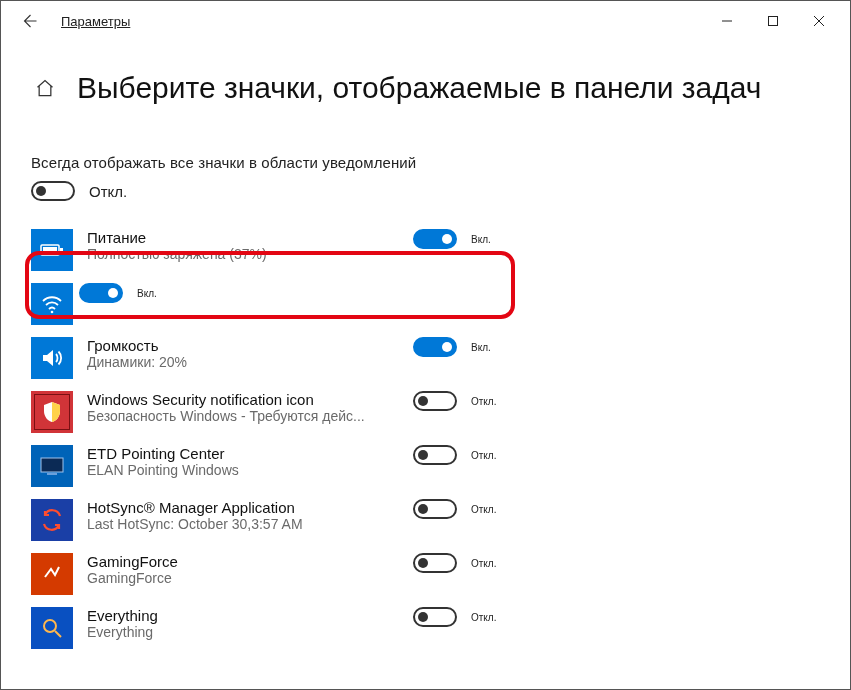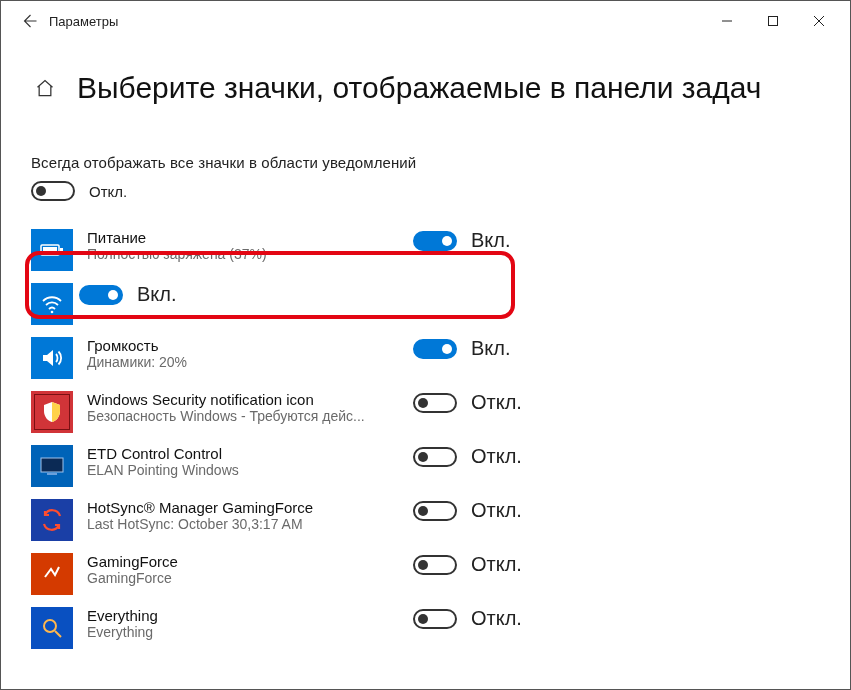--- a/index.html
+++ b/index.html
@@ -20,21 +20,22 @@
   }
   .back-btn {
     width: 40px; height: 40px;
     display:flex; align-items:center; justify-content:center;
     font-size: 18px;
     color:#333;
   }
   .app-title {
     font-size: 13px;
     color:#222;
-    margin-left: 0;
+    margin-left: 12px;
+    text-decoration: underline;
   }
   .win-controls {
     margin-left: auto;
     display:flex;
   }
   .win-btn {
     width: 46px; height: 40px;
     display:flex; align-items:center; justify-content:center;
     font-size: 14px;
     color:#222;
@@ -132,21 +133,21 @@
   }
   .item .labels .sub {
     font-size: 14px; color:#6a6a6a;
     white-space: nowrap; overflow:hidden; text-overflow: ellipsis;
   }
   .item .tog-wrap {
     display:flex; align-items:center;
     margin-left: 6px;
   }
   .item .tog-wrap .state {
-    font-size: 20px; color:#222; margin-left: 14px;
+    font-size: 10px; color:#222; margin-left: 14px;
   }
   .highlight {
     position:absolute;
     border: 4px solid #e30613;
     border-radius: 14px;
     left: 24px;
     top: 250px;
     width: 490px;
     height: 68px;
     pointer-events:none;
@@ -273,40 +274,40 @@
         </div>
       </div>
       <div class="item">
         <div class="iconbox etd">
           <svg width="26" height="20" viewBox="0 0 26 20">
             <rect x="2" y="2" width="22" height="14" fill="#0b2a55" stroke="#9fc4ee" stroke-width="1"></rect>
             <rect x="8" y="17" width="10" height="2" fill="#6aa0dc"></rect>
           </svg>
         </div>
         <div class="labels">
-          <div class="title">ETD Control Control</div>
+          <div class="title">ETD Pointing Center</div>
           <div class="sub">ELAN Pointing Windows</div>
         </div>
         <div class="tog-wrap">
           <span class="toggle off"></span>
           <span class="state">Откл.</span>
         </div>
       </div>
       <div class="item">
         <div class="iconbox hotsync">
           <svg width="24" height="24" viewBox="0 0 24 24" fill="none" stroke="#ff4d2e" stroke-width="2.2">
             <path d="M20 8 A8 8 0 0 0 5 7"></path>
             <path d="M4 16 A8 8 0 0 0 19 17"></path>
             <path d="M5 3 V7 H9"></path>
             <path d="M19 21 V17 H15"></path>
           </svg>
         </div>
         <div class="labels">
-          <div class="title">HotSync® Manager GamingForce</div>
-          <div class="sub">Last HotSync: October 30,3:17 AM</div>
+          <div class="title">HotSync® Manager Application</div>
+          <div class="sub">Last HotSync: October 30,3:57 AM</div>
         </div>
         <div class="tog-wrap">
           <span class="toggle off"></span>
           <span class="state">Откл.</span>
         </div>
       </div>
       <div class="item">
         <div class="iconbox gf">
           <svg width="22" height="22" viewBox="0 0 22 22" fill="none" stroke="#fff" stroke-width="2">
             <path d="M4 14 L10 6 L14 12 L18 4"></path>

